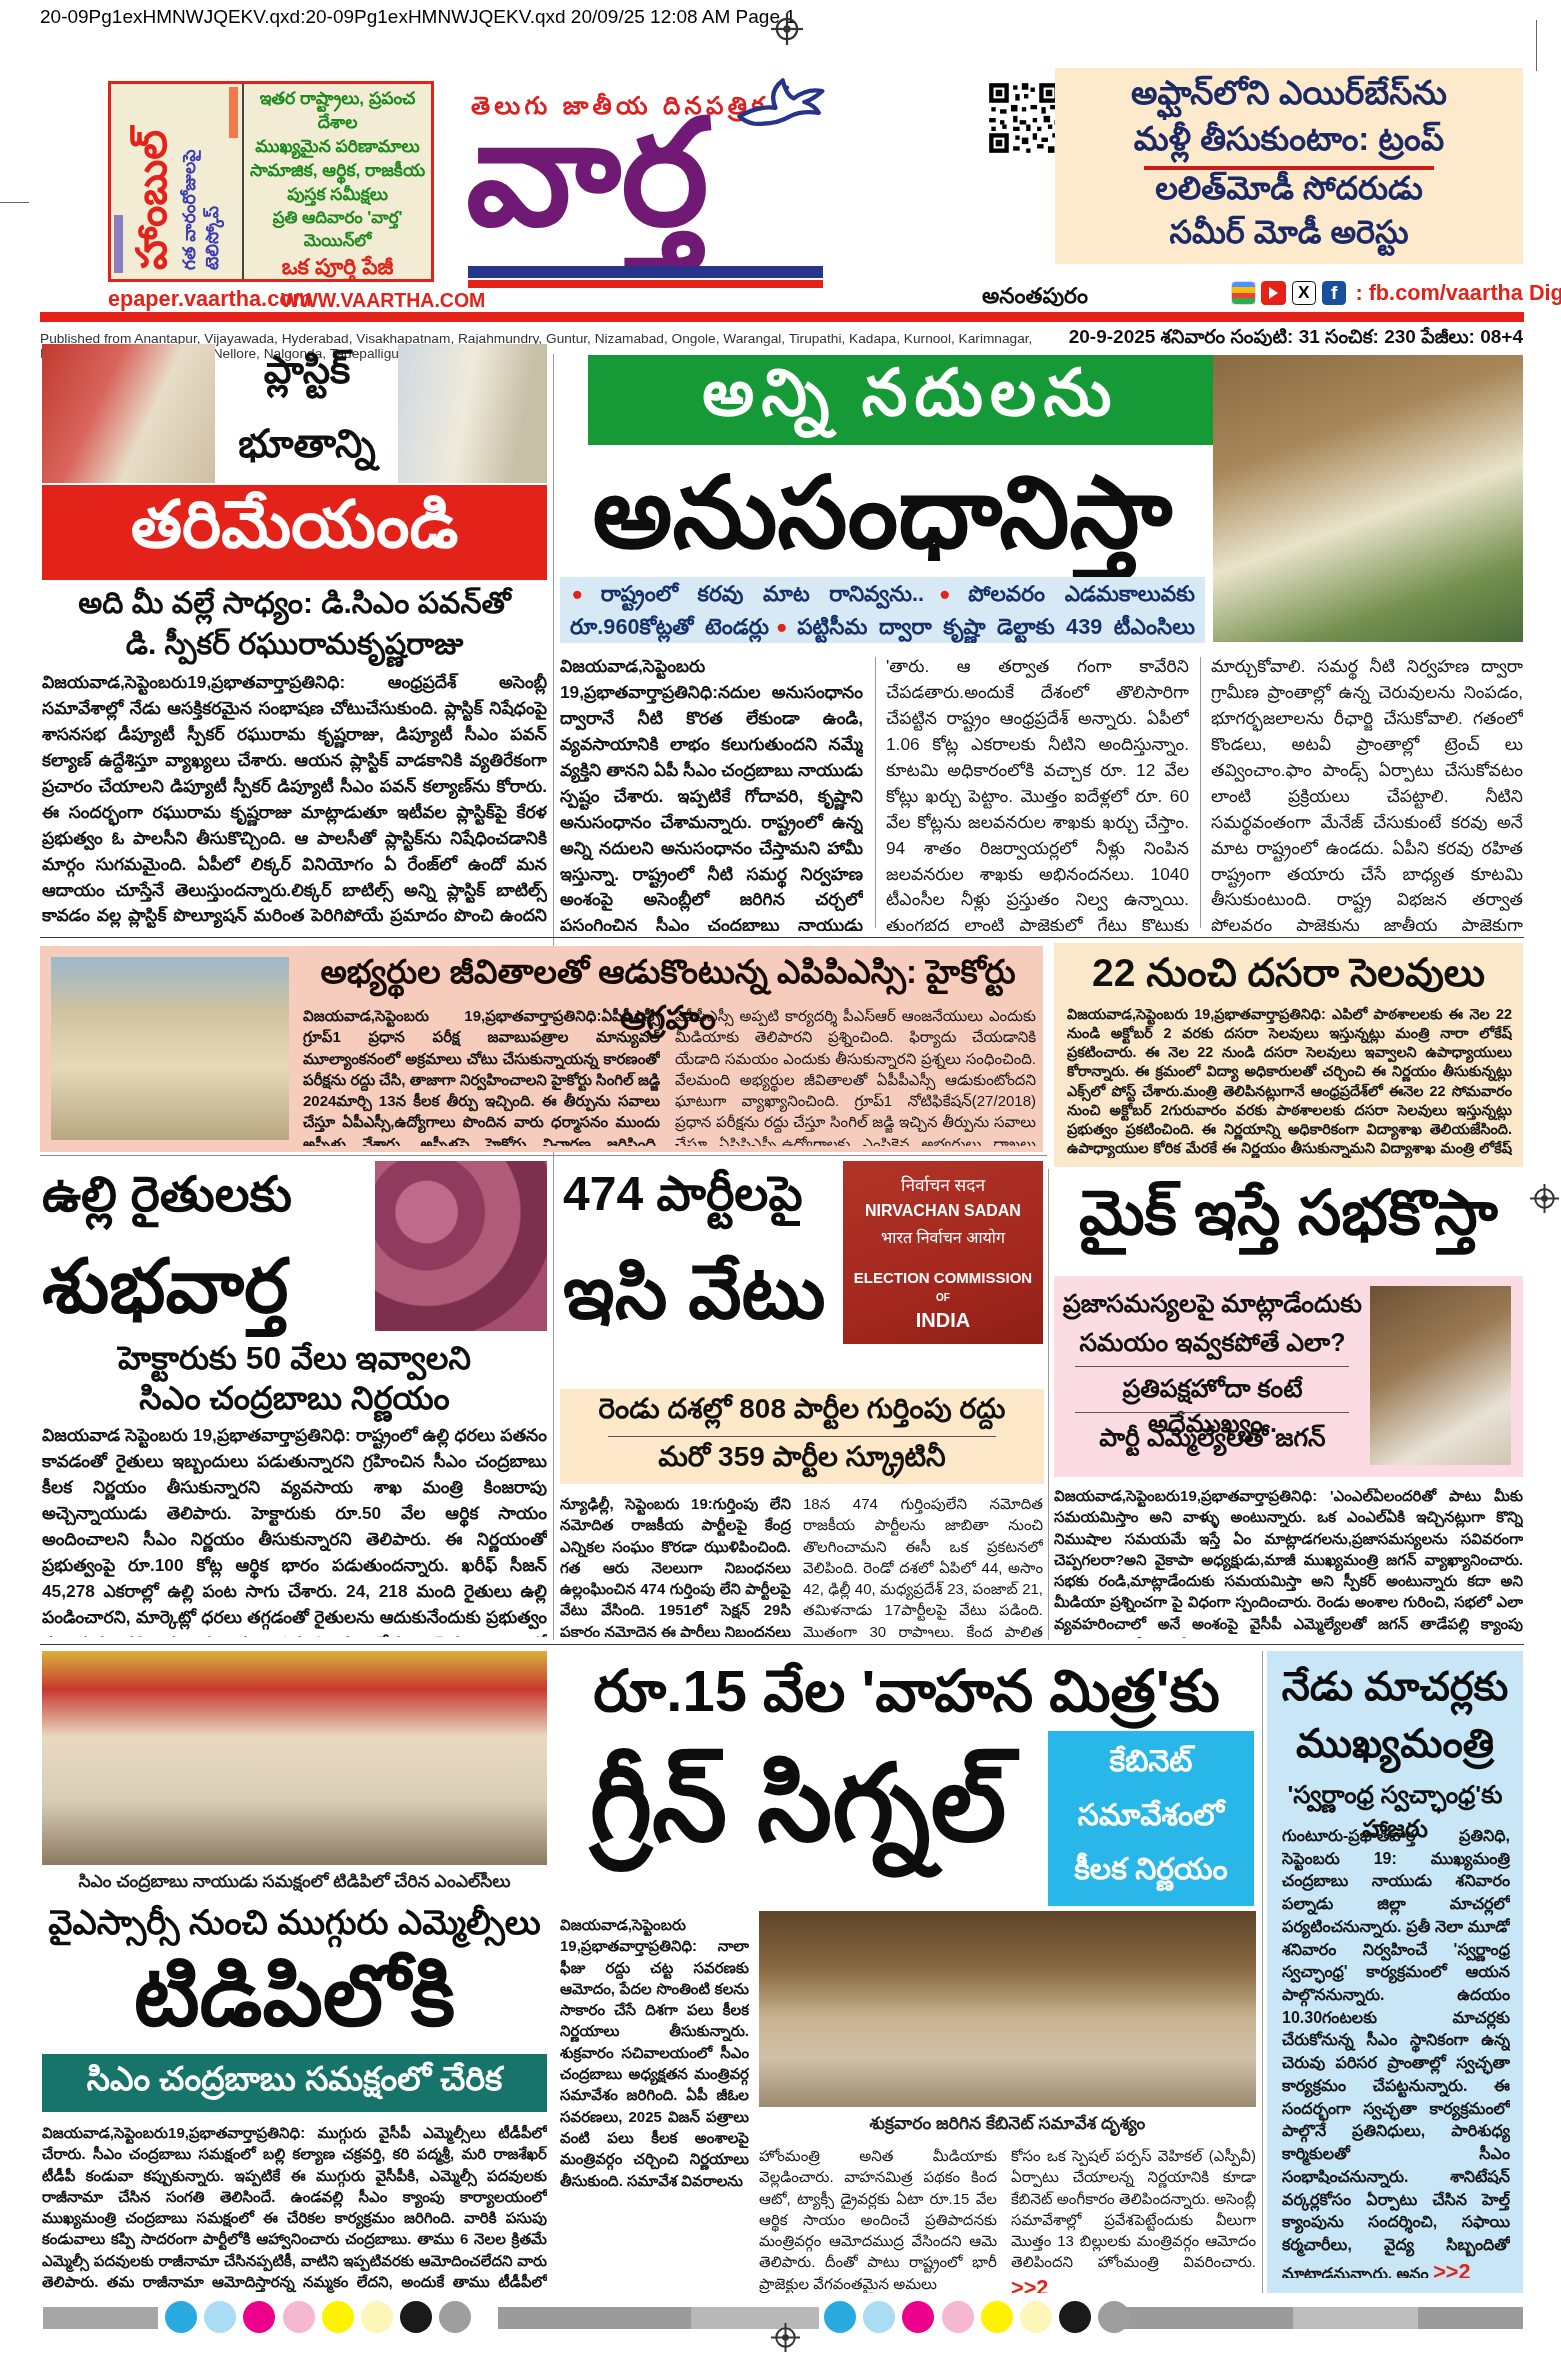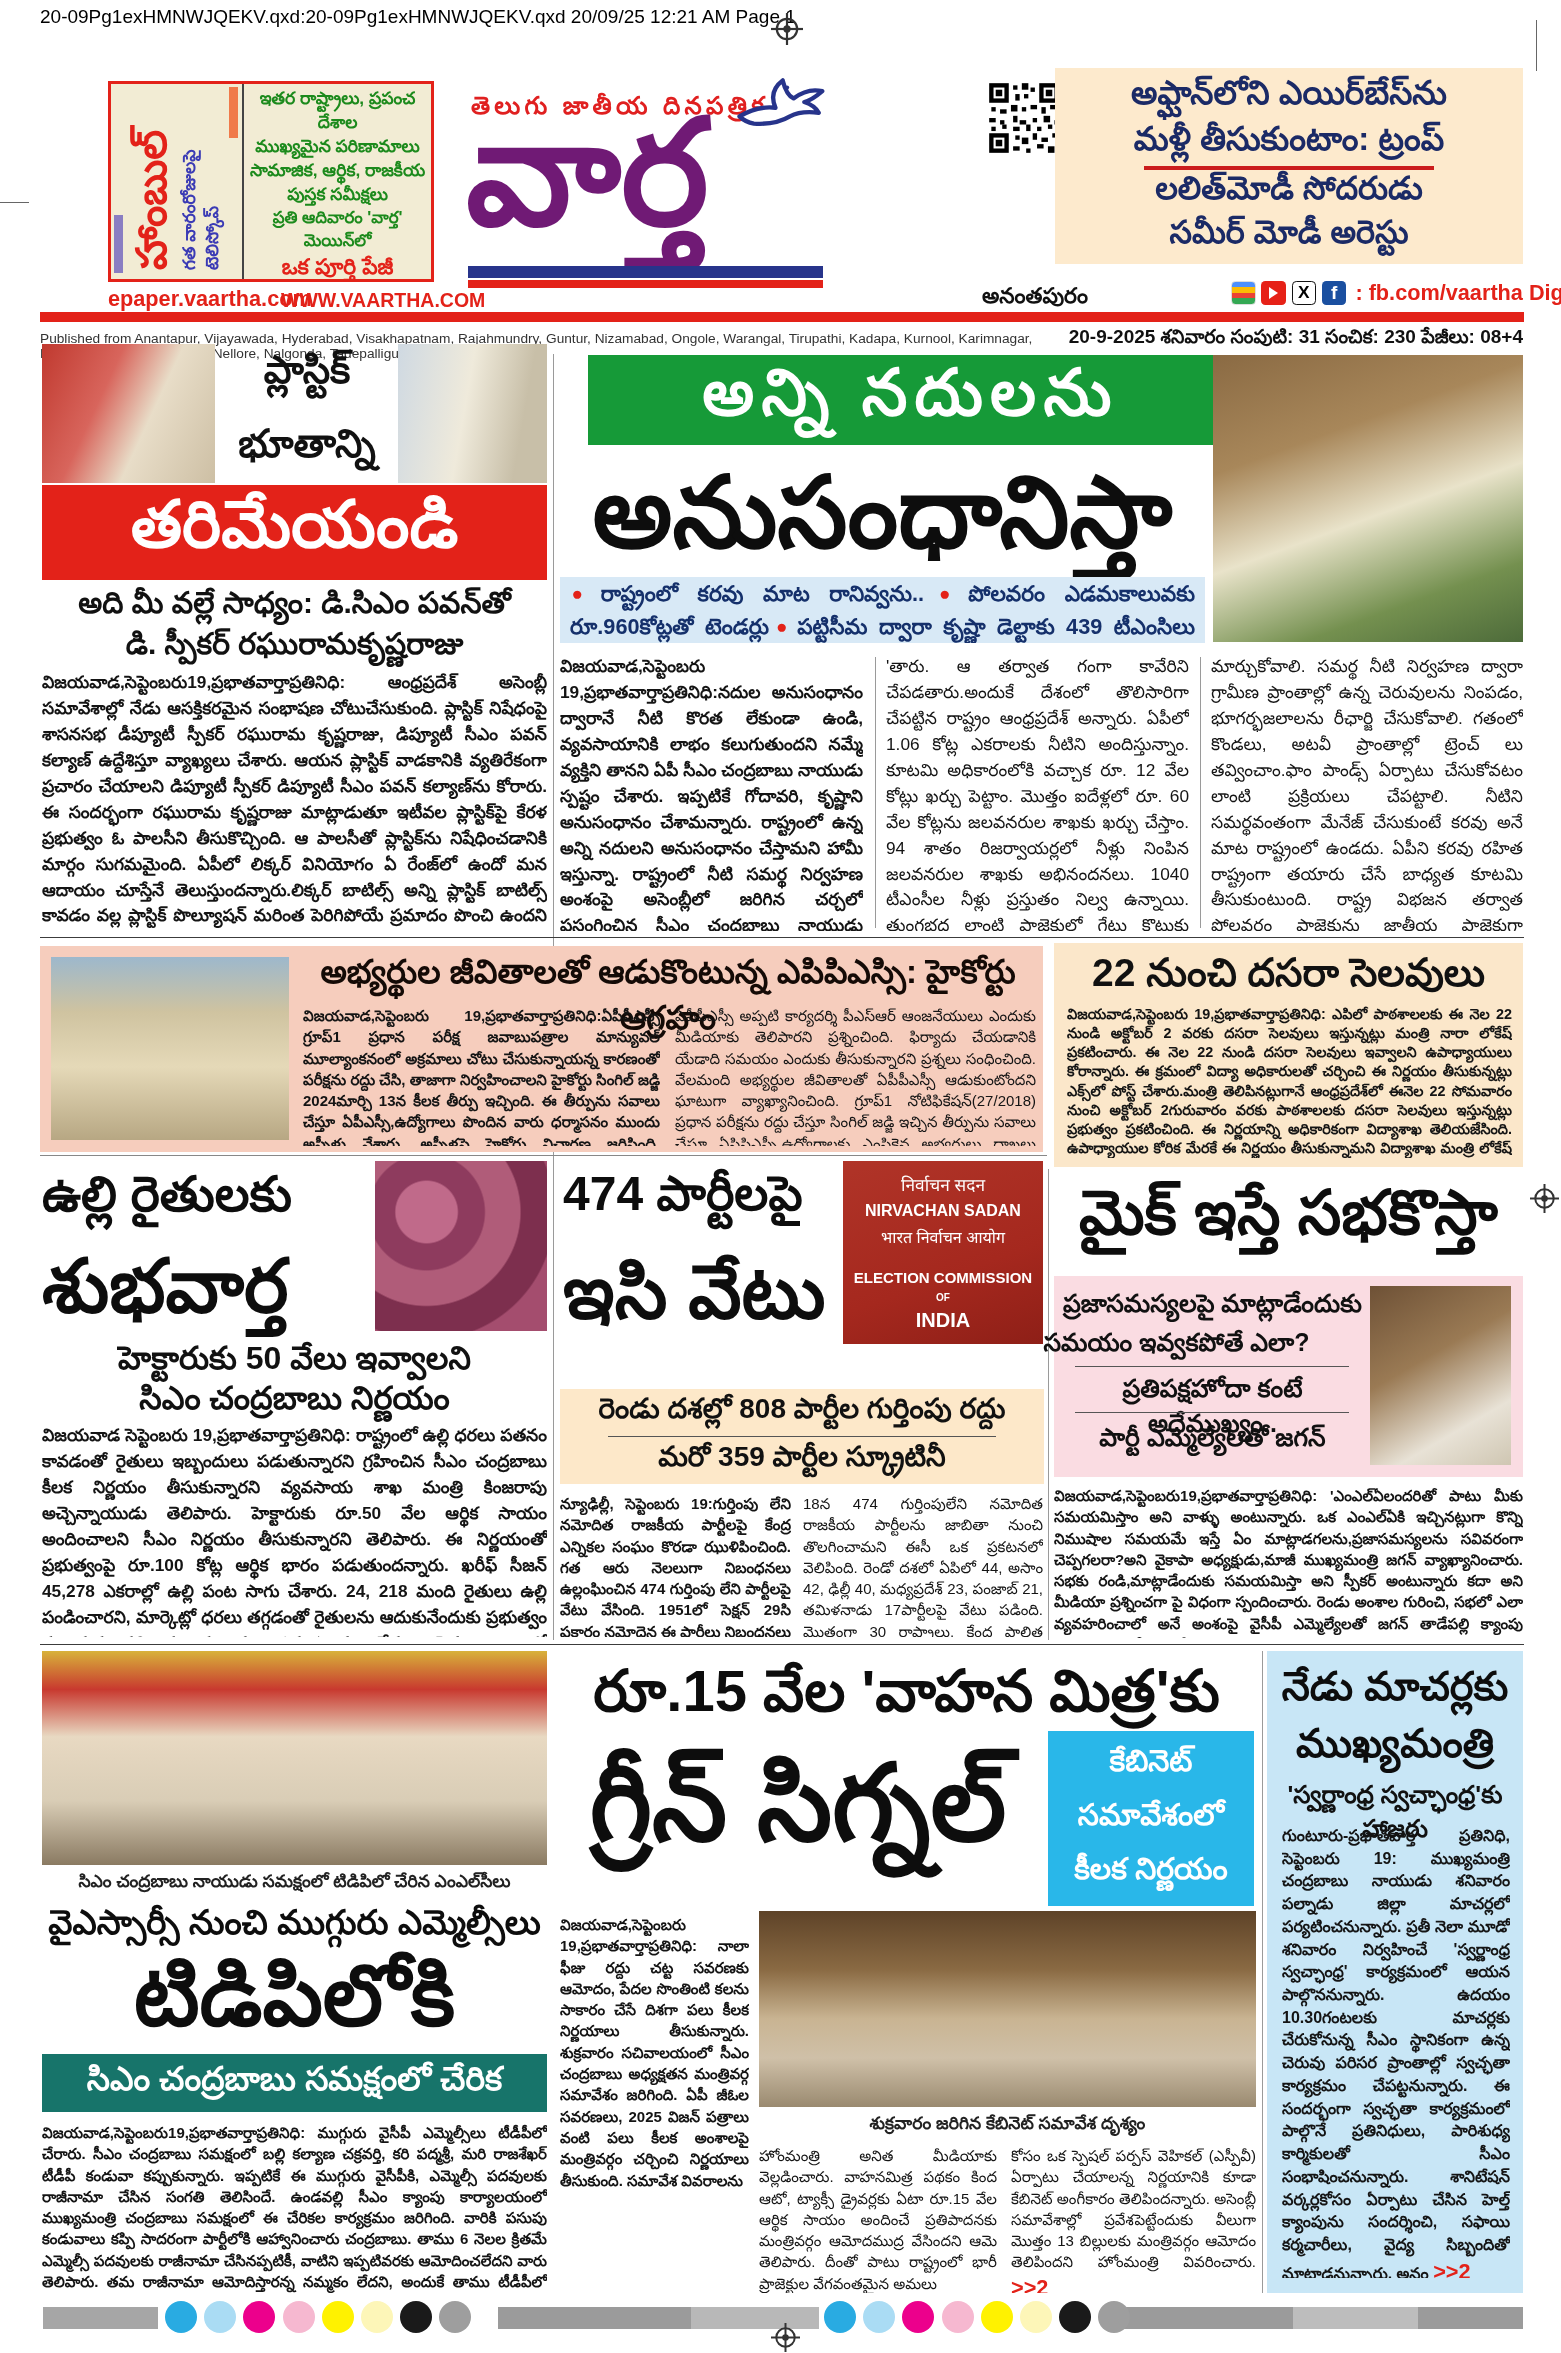--- a/index.html
+++ b/index.html
@@ -19,21 +19,21 @@
   .vline{background:#9a9a9a;width:1.4px;}
   .hline{background:#3c3c3c;height:1.4px;}
   .photo{background:#ccc;overflow:hidden;}
   .cap{font-size:17.3px;font-weight:bold;color:#222;}
   .dot{color:#e32219;font-size:19px;vertical-align:1.4px;padding:0 4.3px 0 1.4px;}
   .soc{width:24.5px;height:24.5px;border-radius:4.3px;display:inline-block;margin-right:5.8px;vertical-align:middle;}
 </style>
 </head>
 <body>
 
-<div class="abs" style="left:40px;top:5.8px;font-size:19px;color:#000;">20-09Pg1exHMNWJQEKV.qxd:20-09Pg1exHMNWJQEKV.qxd  20/09/25  12:21 AM  Page 1</div>
+<div class="abs" style="left:40px;top:5.8px;font-size:19px;color:#000;">20-09Pg1exHMNWJQEKV.qxd:20-09Pg1exHMNWJQEKV.qxd  20/09/25  12:08 AM  Page 1</div>
 <div class="abs" style="left:771px;top:13px;">
   <svg width="32" height="32" viewBox="0 0 44 44">
       <circle cx="22" cy="22" r="14" fill="none" stroke="#333" stroke-width="3"></circle>
       <line x1="22" y1="0" x2="22" y2="44" stroke="#333" stroke-width="3"></line>
       <line x1="0" y1="22" x2="44" y2="22" stroke="#333" stroke-width="3"></line>
       <circle cx="22" cy="22" r="5" fill="#333"></circle>
     </svg>
 </div>
 <div class="abs" style="left:1536px;top:20px;width:1.4px;height:51px;background:#666;"></div>
 <div class="abs" style="left:0;top:202px;width:29px;height:1.4px;background:#666;"></div>
@@ -204,21 +204,21 @@
 </div>
 <div class="abs jus body-sm" style="left:560px;top:1493px;width:231px;height:144px;"><span class="lead">న్యూఢిల్లీ, సెప్టెంబరు 19:గుర్తింపు లేని నమోదిత రాజకీయ పార్టీలపై కేంద్ర ఎన్నికల సంఘం కొరడా ఝుళిపించింది. గత ఆరు నెలలుగా నిబంధనలు ఉల్లంఘించిన 474 గుర్తింపు లేని పార్టీలపై వేటు వేసింది. 1951లో సెక్షన్ 29సి ప్రకారం నమోదైన ఈ పార్టీలు నిబంధనలు ఉల్లంఘించాయని తెలిపింది. ఈ ఏడాది ఇప్పటి వరకు 808 పార్టీల గుర్తింపును రద్దు చేసింది. తాజాగా ఈ నెల సెప్టెంబర్</span></div>
 <div class="abs jus body-sm" style="left:803px;top:1493px;width:240px;height:144px;"><span>18న 474 గుర్తింపులేని నమోదిత రాజకీయ పార్టీలను జాబితా నుంచి తొలగించామని ఈసీ ఒక ప్రకటనలో వెలిపింది. రెండో దశలో ఏపిలో 44, అసాం 42, ఢిల్లీ 40, మధ్యప్రదేశ్ 23, పంజాబ్ 21, తమిళనాడు 17పార్టీలపై వేటు పడింది. మొత్తంగా 30 రాష్ట్రాలు, కేంద్ర పాలిత ప్రాంతాల్లో 474 పార్టీలను తొలగించాలని ఈసీలు ప్రతిపాదించాయి. దేశవ్యాప్తంగా 2520 గుర్తింపులేని నమోదిత పార్టీ</span> </div>
 
 <div class="abs vline" style="left:1048px;top:1169px;height:471px;"></div>
 
 <div class="abs ctr xb" style="left:1054px;top:1177px;width:469px;font-size:62px;color:#0d0d0d;">మైక్ ఇస్తే సభకొస్తా</div>
 <div class="abs" style="left:1054px;top:1276px;width:469px;height:201px;background:#fadce2;"></div>
 <div class="abs photo" style="left:1370px;top:1286px;width:141px;height:179px;background:linear-gradient(150deg,#6e5136 0%,#9a7a54 40%,#e8e2d6 75%,#cfc6b2 100%);"></div>
 <div class="abs ctr b" style="left:1061px;top:1289px;width:303px;font-size:25px;">ప్రజాసమస్యలపై మాట్లాడేందుకు</div>
-<div class="abs ctr b" style="left:1025px;top:1328px;width:303px;font-size:25px;">సమయం ఇవ్వకపోతే ఎలా?</div>
+<div class="abs ctr b" style="left:1061px;top:1328px;width:303px;font-size:25px;">సమయం ఇవ్వకపోతే ఎలా?</div>
 <div class="abs" style="left:1075px;top:1366px;width:274px;height:1.4px;background:#555;"></div>
 <div class="abs ctr b" style="left:1061px;top:1374px;width:303px;font-size:25px;">ప్రతిపక్షహోదా కంటే అదేముఖ్యం..</div>
 <div class="abs" style="left:1075px;top:1412px;width:274px;height:1.4px;background:#555;"></div>
 <div class="abs ctr b" style="left:1061px;top:1423px;width:303px;font-size:25px;">పార్టీ ఎమ్మెల్యేలతో జగన్</div>
 <div class="abs jus body-sm" style="left:1054px;top:1485px;width:469px;height:153px;"><span class="lead">విజయవాడ,సెప్టెంబరు19,ప్రభాతవార్తాప్రతినిధి: 'ఎంఎల్ఏలందరితో పాటు మీకు సమయమిస్తాం అని వాళ్ళు అంటున్నారు. ఒక ఎంఎల్ఏకి ఇచ్చినట్లుగా కొన్ని నిముషాల సమయమే ఇస్తే ఏం మాట్లాడగలను,ప్రజాసమస్యలను సవివరంగా చెప్పగలరా?అని వైకాపా అధ్యక్షుడు,మాజీ ముఖ్యమంత్రి జగన్ వ్యాఖ్యానించారు. సభకు రండి,మాట్లాడేందుకు సమయమిస్తా అని స్పీకర్ అంటున్నారు కదా అని మీడియా ప్రశ్నించగా పై విధంగా స్పందించారు. రెండు అంశాల గురించి, సభలో ఎలా వ్యవహరించాలో అనే అంశంపై వైసీపీ ఎమ్మెల్యేలతో జగన్ తాడేపల్లి క్యాంపు కార్యాలయంలో సమావేశమై చర్చించారు.</span> </div>
 
 <div class="abs hline" style="left:40px;top:1644px;width:1484px;"></div>
 
 <div class="abs photo" style="left:42px;top:1651px;width:505px;height:214px;background:linear-gradient(180deg,#d8b23a 0%,#c8392f 18%,#e8d9c2 40%,#d9cdb6 70%,#8a7a62 100%);"></div>
 <div class="abs ctr cap" style="left:42px;top:1871px;width:505px;">సిఎం చంద్రబాబు నాయుడు సమక్షంలో టిడిపిలో చేరిన ఎంఎల్‌సీలు</div>

